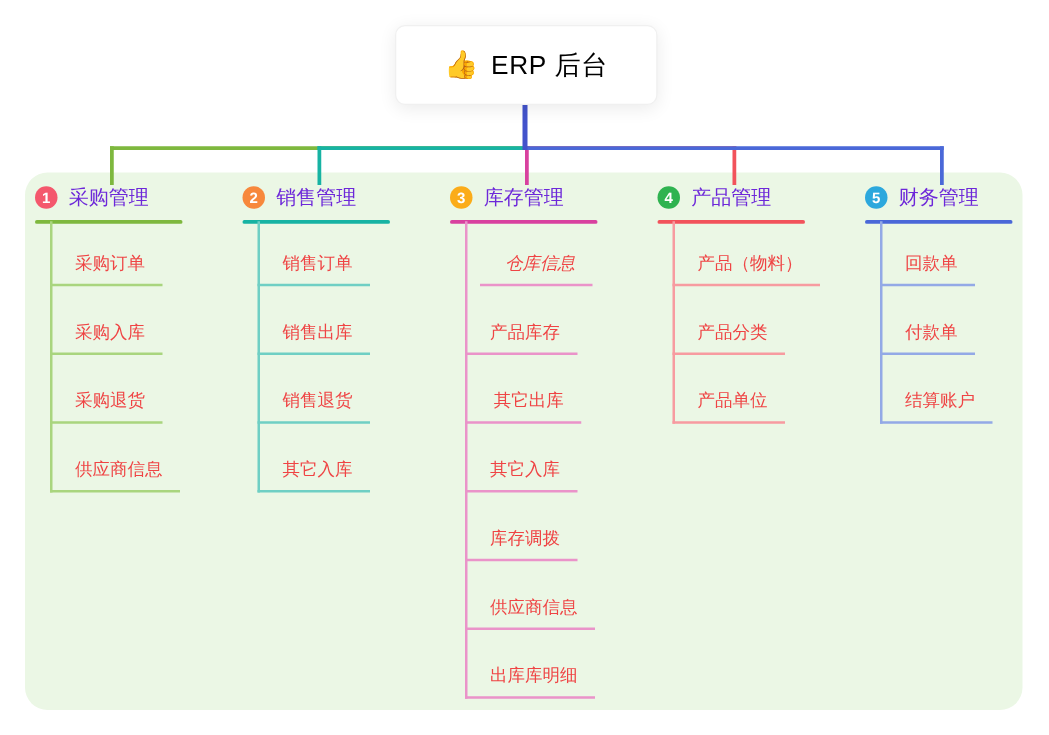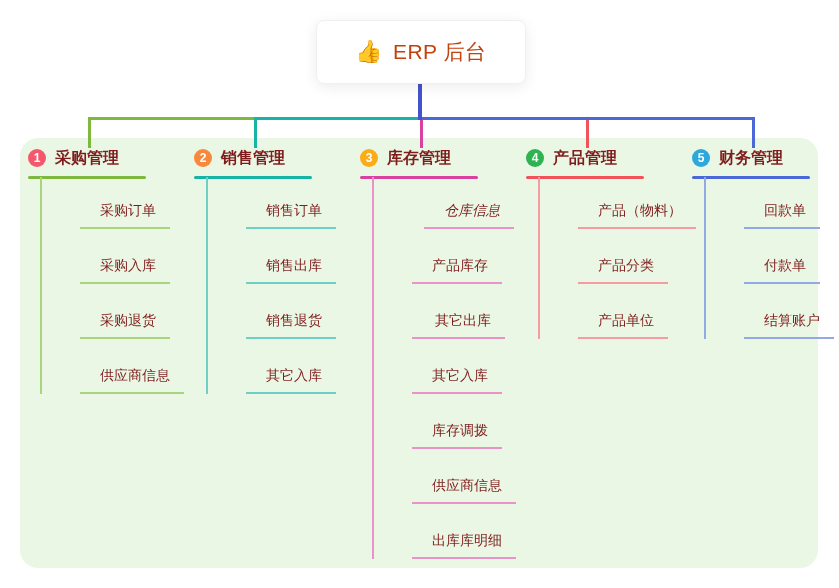--- a/index.html
+++ b/index.html
@@ -1,28 +1,28 @@
 <!DOCTYPE html>
 <html><head>
 <meta charset="utf-8">
 <style>
   html,body{margin:0;padding:0;background:#ffffff;}
   body{font-family:"Liberation Sans","DejaVu Sans",sans-serif;}
   #stage{position:relative;width:839px;height:588px;background:#ffffff;overflow:hidden;}
   .panel{position:absolute;left:20px;top:138px;width:798px;height:430px;background:#ebf7e5;border-radius:18px;}
   .root-node{position:absolute;left:316px;top:20px;width:208px;height:62px;background:#ffffff;border:1px solid #f0f0f0;border-radius:8px;box-shadow:0 3px 14px rgba(0,0,0,0.08);display:flex;align-items:center;justify-content:center;gap:10px;}
   .root-node .icon{font-size:22px;color:#f5c242;line-height:1;}
-  .root-node .label{font-size:21px;color:#c2410c;font-weight:500;letter-spacing:0.5px;}
+  .root-node .label{font-size:21px;color:#000000;font-weight:500;letter-spacing:0.5px;}
   .line{position:absolute;}
   .branch-header{position:absolute;display:flex;align-items:center;gap:9px;height:20px;}
   .badge{width:18px;height:18px;border-radius:50%;color:#fff;font-size:12px;font-weight:bold;display:flex;align-items:center;justify-content:center;flex:0 0 auto;}
-  .branch-label{font-size:16px;color:#7f1d1d;font-weight:700;white-space:nowrap;}
+  .branch-label{font-size:16px;color:#6d28d9;font-weight:400;white-space:nowrap;}
   .branch-underline{position:absolute;height:3px;border-radius:2px;}
   .branch-stem{position:absolute;width:2px;}
-  .child-node{position:absolute;transform:translateY(-100%);padding:0 14px 7px 20px;font-size:14px;color:#7f1d1d;white-space:nowrap;border-bottom-style:solid;border-bottom-width:2px;margin-left:40px;}
+  .child-node{position:absolute;transform:translateY(-100%);padding:0 14px 7px 20px;font-size:14px;color:#ef4444;white-space:nowrap;border-bottom-style:solid;border-bottom-width:2px;}
 </style>
 </head>
 <body>
 
 <div id="stage">
   <div class="panel"></div>
   <div id="lines">
       <div class="line" style="left: 88px; top: 117px; width: 336px; height: 3px; background: rgb(126, 184, 62);"></div>
       <div class="line" style="left: 88px; top: 117px; width: 3px; height: 31px; background: rgb(126, 184, 62);"></div>
       <div class="line" style="left: 254px; top: 117px; width: 170px; height: 3px; background: rgb(23, 179, 163);"></div>

